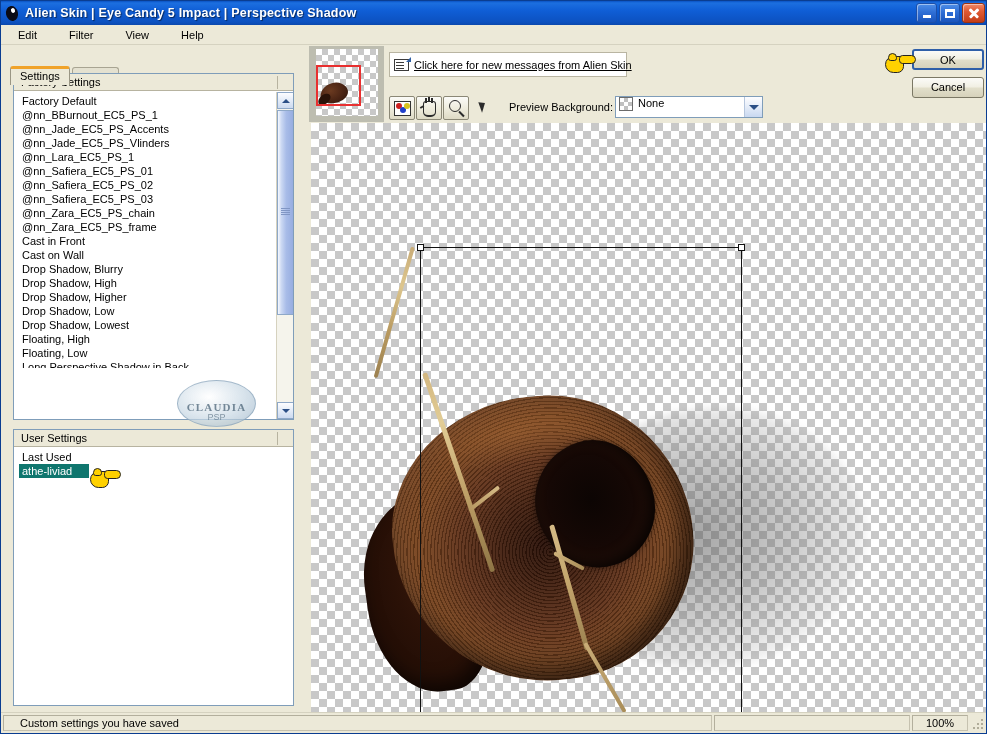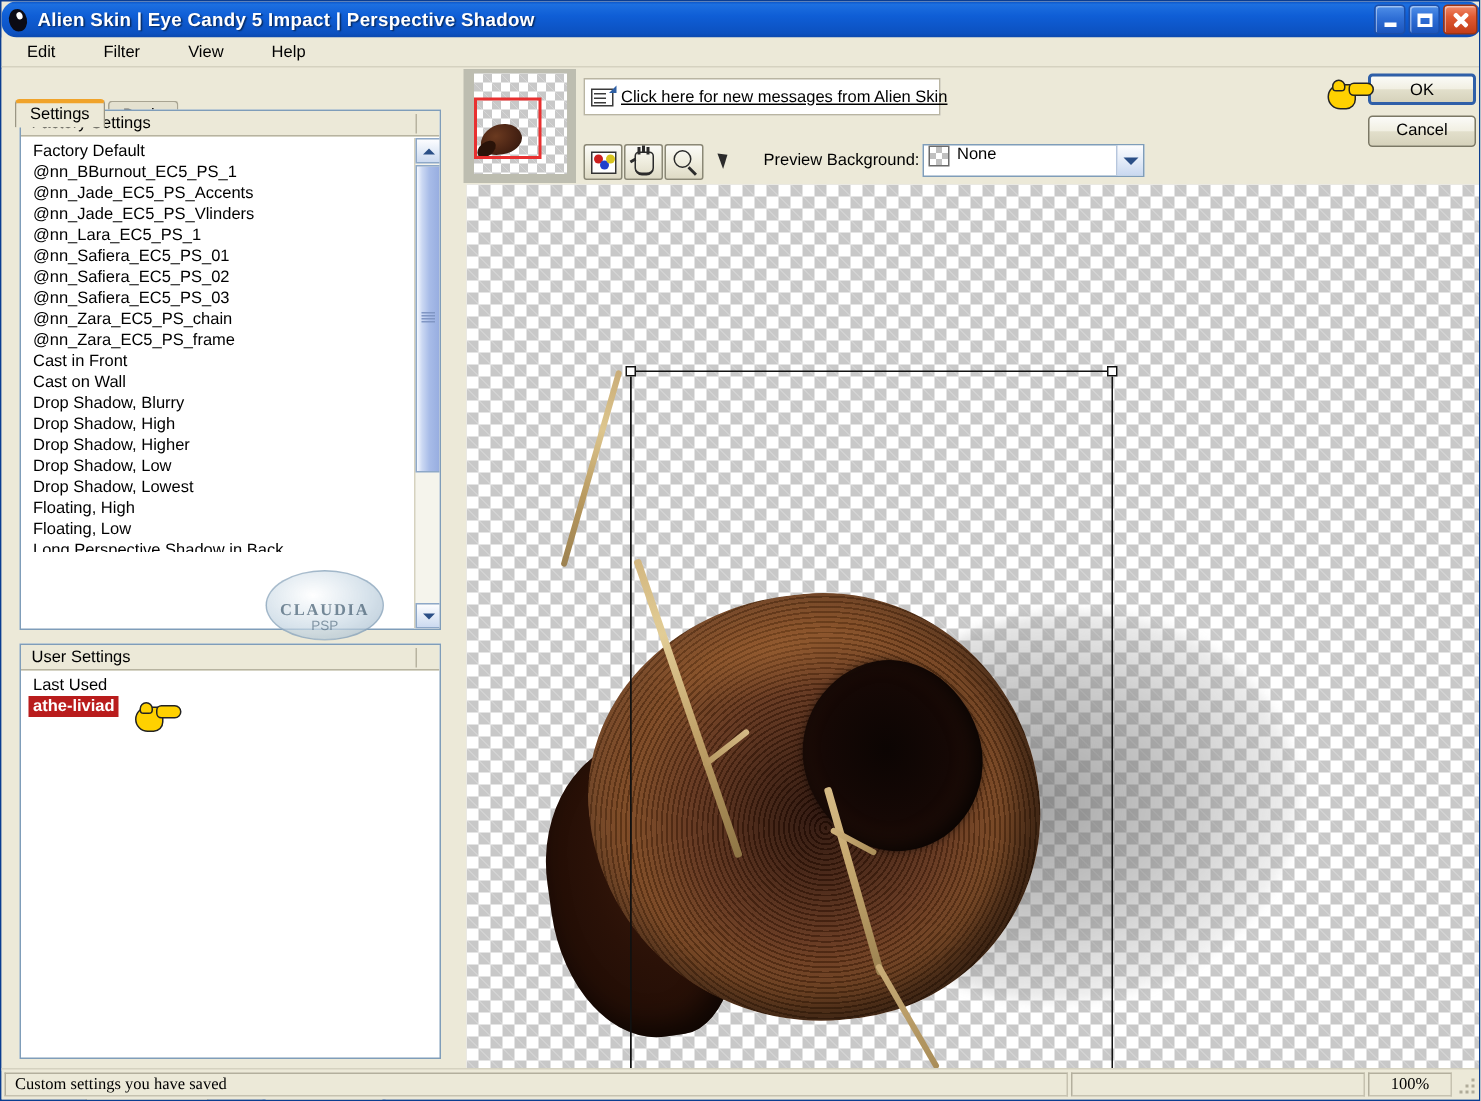--- a/index.html
+++ b/index.html
@@ -20,21 +20,20 @@
     border: 1px solid #0a3d91;
     overflow: hidden;
   }
 
   
   #titlebar {
     position: absolute; left: 0; top: 0; width: 987px; height: 24px;
     background: linear-gradient(to bottom, #0a53c4 0%, #1c6fe0 8%, #0f5ed6 40%, #0c51c0 88%, #0b48ad 100%);
     display: flex; align-items: center;
     padding-left: 3px;
-    border-radius: 10px;
   }
   #appicon {
     width: 17px; height: 17px; margin-right: 4px;
     position: relative; flex: none;
   }
   #appicon .eyeball {
     position: absolute; left: 2px; top: 1px;
     width: 12px; height: 15px;
     background: #0b0b15;
     border-radius: 48% 48% 48% 48% / 50% 50% 50% 50%;
@@ -146,23 +145,22 @@
     top: 18px; bottom: 0;
     padding: 2px 0 0 5px;
     overflow: hidden;
   }
   #factory-box .lb-items { right: 17px; }
   .lb-item {
     height: 14px; line-height: 14px; font-size: 11px;
     color: #000; white-space: nowrap; padding-left: 3px;
   }
   .lb-item.selected {
-    background: #b91c1c; color: #fff; display: inline-block;
-    padding-right: 3px;
-    font-weight: bold;
+    background: #0f766e; color: #fff; display: inline-block;
+    padding-right: 17px;
   }
   .lb-item.clipped { height: 8px; overflow: hidden; }
 
   
   .vscroll {
     position: absolute; right: 0; top: 18px; bottom: 0; width: 17px;
     background: #f5f4ec;
     border-left: 1px solid #d6d2bf;
   }
   .sb-btn {
@@ -495,21 +493,21 @@
     position: absolute; left: 0; bottom: 0; width: 987px; height: 21px;
     background: #ece9d8;
     border-top: 1px solid #d5d2c0;
     display: flex; align-items: stretch;
   }
   .sbpane {
     border: 1px solid #c6c2b0;
     border-top-color: #b3af9d; border-left-color: #b3af9d;
     margin: 2px 0 2px 2px;
     display: flex; align-items: center;
-    padding: 0 6px; font-size: 11px; color: #000; font-family: Liberation Serif, serif;
+    padding: 0 16px; font-size: 11px; color: #000;
   }
   #sb-main { flex: 1 1 auto; }
   #sb-mid { width: 196px; }
   #sb-zoom { width: 56px; justify-content: center; }
   #sb-grip {
     width: 18px; position: relative; margin: 2px 1px 1px 1px;
   }
   #sb-grip i {
     position: absolute; width: 2px; height: 2px; background: #b0ac99;
   }

